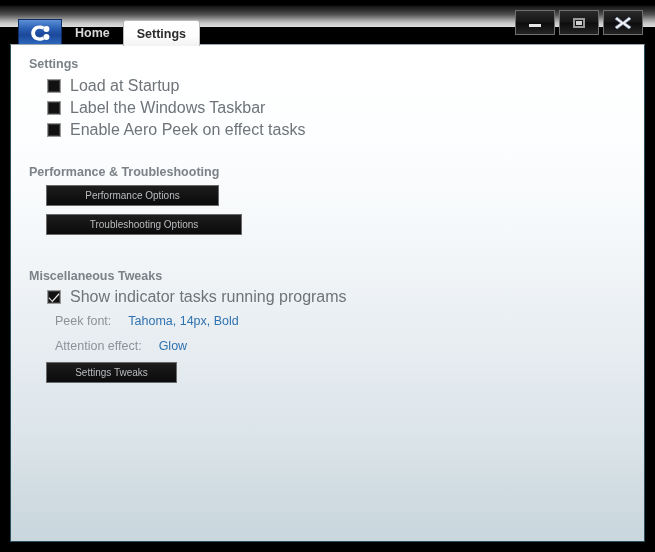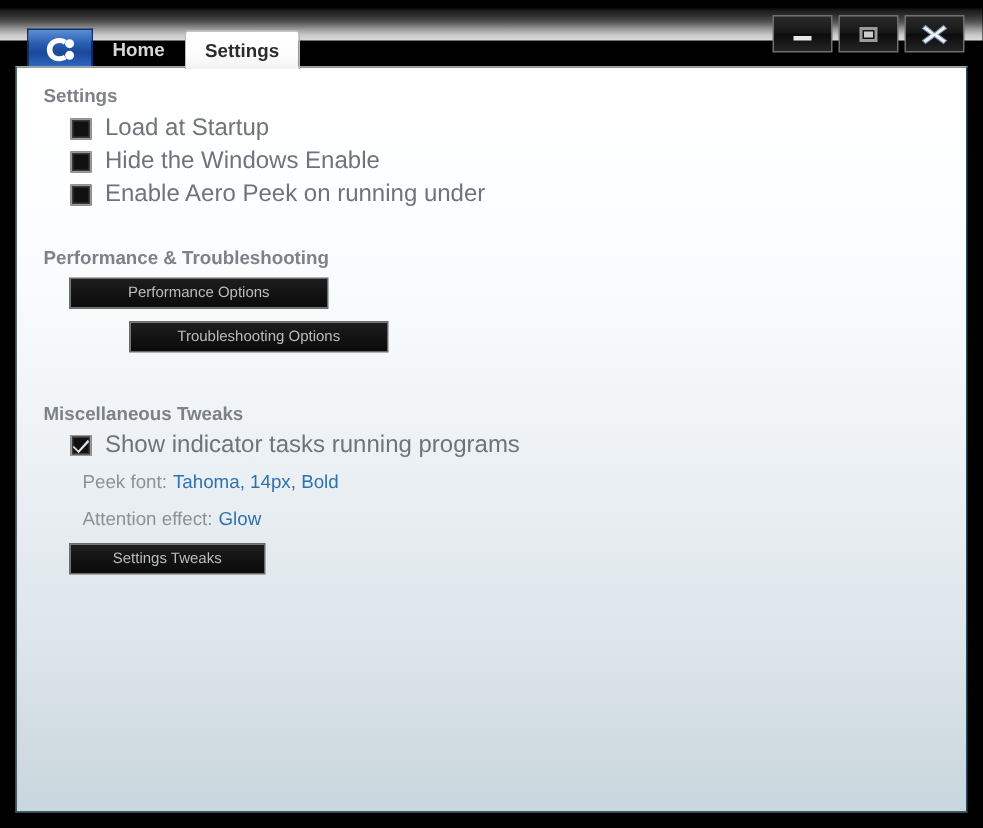--- a/index.html
+++ b/index.html
@@ -157,21 +157,21 @@
   .setting-row {
     position: absolute;
     display: flex;
     align-items: baseline;
     font-size: 12.5px;
     white-space: nowrap;
   }
   .setting-row .s-label { color: #8c9297; }
   .setting-row .s-link {
     color: #2f72b0;
-    margin-left: 4px;
+    margin-left: 17px;
     cursor: pointer;
   }
 </style>
 </head>
 <body>
 
 <div id="app-window">
 
   <div id="title-bar">
 
@@ -223,35 +223,35 @@
 
     <div class="section-header" style="left:18px; top:12px;">Settings</div>
 
     <div class="check-row" style="left:36px; top:32px;">
       <span class="checkbox"></span>
       <span class="check-label">Load at Startup</span>
     </div>
 
     <div class="check-row" style="left:36px; top:54px;">
       <span class="checkbox"></span>
-      <span class="check-label">Hide the Windows Enable</span>
+      <span class="check-label">Label the Windows Taskbar</span>
     </div>
 
     <div class="check-row" style="left:36px; top:76px;">
       <span class="checkbox"></span>
-      <span class="check-label">Enable Aero Peek on running under</span>
+      <span class="check-label">Enable Aero Peek on effect tasks</span>
     </div>
 
     <div class="section-header" style="left:18px; top:120px;">Performance &amp; Troubleshooting</div>
 
     <div class="dark-button" style="left:35px; top:140px; width:173px;">
       <span>Performance Options</span>
     </div>
 
-    <div class="dark-button" style="left:35px; top:169px; width:173px;margin-left:40px;">
+    <div class="dark-button" style="left:35px; top:169px; width:196px;">
       <span>Troubleshooting Options</span>
     </div>
 
     <div class="section-header" style="left:18px; top:224px;">Miscellaneous Tweaks</div>
 
     <div class="check-row" style="left:36px; top:243px;">
       <span class="checkbox">
         <svg width="12" height="11" viewBox="0 0 12 11">
           <path d="M1.2 5.2 L4.2 8.4 L10.6 1.2 L11.4 2.6 L4.4 10.2 L0.6 6.2 Z" fill="#e2e2e2"></path>
         </svg>

